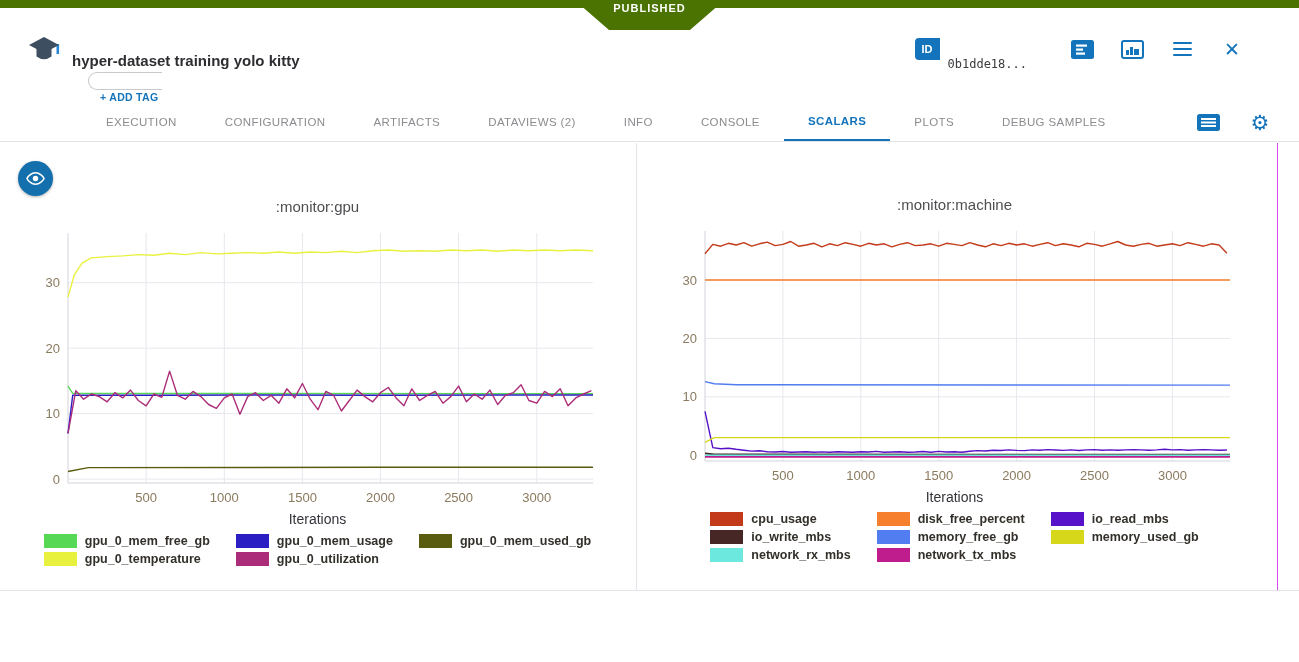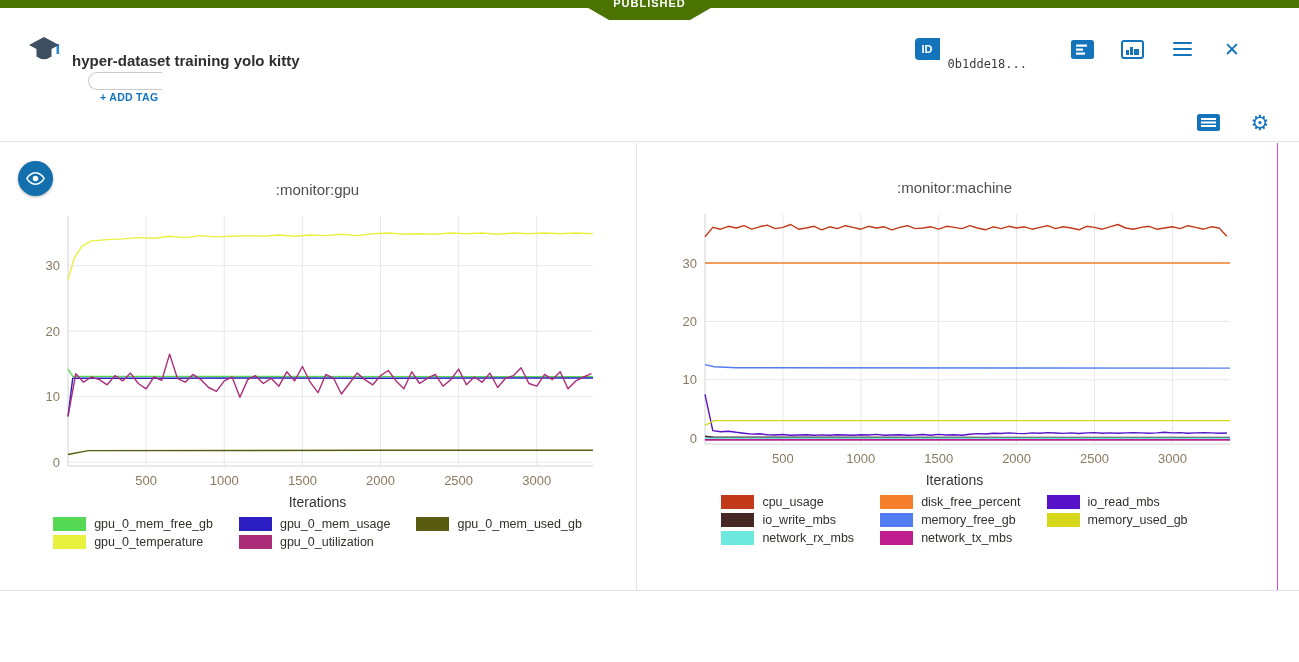--- a/index.html
+++ b/index.html
@@ -1,21 +1,21 @@
 <!DOCTYPE html>
 <html><head>
 <meta charset="utf-8">
 <style>
   * { margin:0; padding:0; box-sizing:border-box; }
   html,body { width:1299px; height:662px; background:#fff; font-family:"Liberation Sans", sans-serif; overflow:hidden; }
   .page { position:relative; width:1299px; height:662px; background:#fff; }
 
   
   .top-strip { position:absolute; top:0; left:0; width:100%; height:8px; background:#4a7302; }
-  .ribbon { position:absolute; top:0; left:50%; transform:translateX(-50%); width:150px; height:20px;
+  .ribbon { position:absolute; top:0; left:50%; transform:translateX(-50%); width:150px; height:30px;
             background:#4a7302; clip-path:polygon(0 0,100% 0,77% 100%,23% 100%);
             color:#fff; font-size:11px; font-weight:bold; letter-spacing:1px;
             display:flex; align-items:center; justify-content:center; padding-bottom:14px; }
 
   
   .header-row { position:absolute; top:34px; left:26px; right:26px; height:32px; display:flex; align-items:center; }
   .logo { width:36px; height:30px; margin-right:10px; flex:0 0 auto; }
   .title { font-size:15px; font-weight:bold; color:#2e2e32;margin-top:20px; }
   .header-right { position:absolute; right:16px; top:2px; display:flex; align-items:center; gap:0; }
   .id-badge { display:flex; align-items:stretch; height:22px; font-size:11px; margin-right:22px; }
@@ -46,28 +46,28 @@
   .tabbar-icons { margin-left:auto; margin-right:26px; display:flex; align-items:center; gap:26px; }
   .tabbar-icon-btn { background:none; border:none; cursor:pointer; width:26px; height:26px;
                      display:flex; align-items:center; justify-content:center; }
   .gear-glyph { color:#1474bb; font-size:21px; line-height:1; }
 
   
   .charts-section { position:absolute; top:143px; left:0; right:0; height:448px; display:flex;
                     border-bottom:1px solid #e4e4e8; background:#fff; }
   .chart-panel { width:637px; flex:0 0 auto; border-right:1px solid #e4e4e8; padding:38px 0 0 30px; position:relative; }
   .chart-panel.right { width:641px; border-right:1px solid #d946ef; margin-right:21px; padding-top:36px; }
-  .chart-title { width:575px; text-align:center; font-size:15px; color:#4f4f52; margin-bottom:8px; }
+  .chart-title { width:575px; text-align:center; font-size:15px; color:#4f4f52; margin-bottom:8px;margin-top:17px; }
   .chart-host svg { display:block; }
   .xlabel { width:575px; text-align:center; font-size:14px; color:#33333a; margin-top:2px; }
   .legend { width:575px; display:grid; grid-template-columns:repeat(3,max-content); column-gap:26px; row-gap:4px;
             justify-content:center; margin-top:7px; }
   .legend-item { display:flex; align-items:center; cursor:pointer; }
   .legend-item .sw { width:33px; height:14px; margin-right:8px; flex:0 0 auto; }
-  .legend-item .lb { font-size:12.5px; color:#33302b; white-space:nowrap; }
+  .legend-item .lb { font-size:12.5px; color:#33302b; white-space:nowrap;font-weight:bold; }
 
   .eye-btn { position:absolute; top:161px; left:18px; width:35px; height:35px; border-radius:50%;
              background:#1470ad; border:none; cursor:pointer; display:flex; align-items:center; justify-content:center;
              box-shadow:0 1px 3px rgba(0,0,0,.3); z-index:5; }
 </style>
 </head>
 <body>
 
 <div class="page">
 
@@ -116,20 +116,31 @@
         <span class="close-glyph">✕</span>
       </button>
     </div>
   </div>
 
   <div class="tag-row">
     <button class="add-tag">+ ADD TAG</button>
   </div>
 
   <nav class="tab-bar">
+    <div class="tabs" id="tabs">
+        <button class="tab">EXECUTION</button>
+        <button class="tab">CONFIGURATION</button>
+        <button class="tab">ARTIFACTS</button>
+        <button class="tab">DATAVIEWS (2)</button>
+        <button class="tab">INFO</button>
+        <button class="tab">CONSOLE</button>
+        <button class="tab active">SCALARS</button>
+        <button class="tab">PLOTS</button>
+        <button class="tab">DEBUG SAMPLES</button>
+      </div>
     <div class="tabbar-icons">
       <button class="tabbar-icon-btn">
         <svg width="23" height="17" viewBox="0 0 23 17">
           <rect x="0" y="0" width="23" height="17" rx="2.5" fill="#1474bb"></rect>
           <rect x="4" y="4" width="15" height="2" fill="#fff"></rect>
           <rect x="4" y="7.5" width="15" height="2" fill="#fff"></rect>
           <rect x="4" y="11" width="15" height="2" fill="#fff"></rect>
         </svg>
       </button>
       <button class="tabbar-icon-btn">

